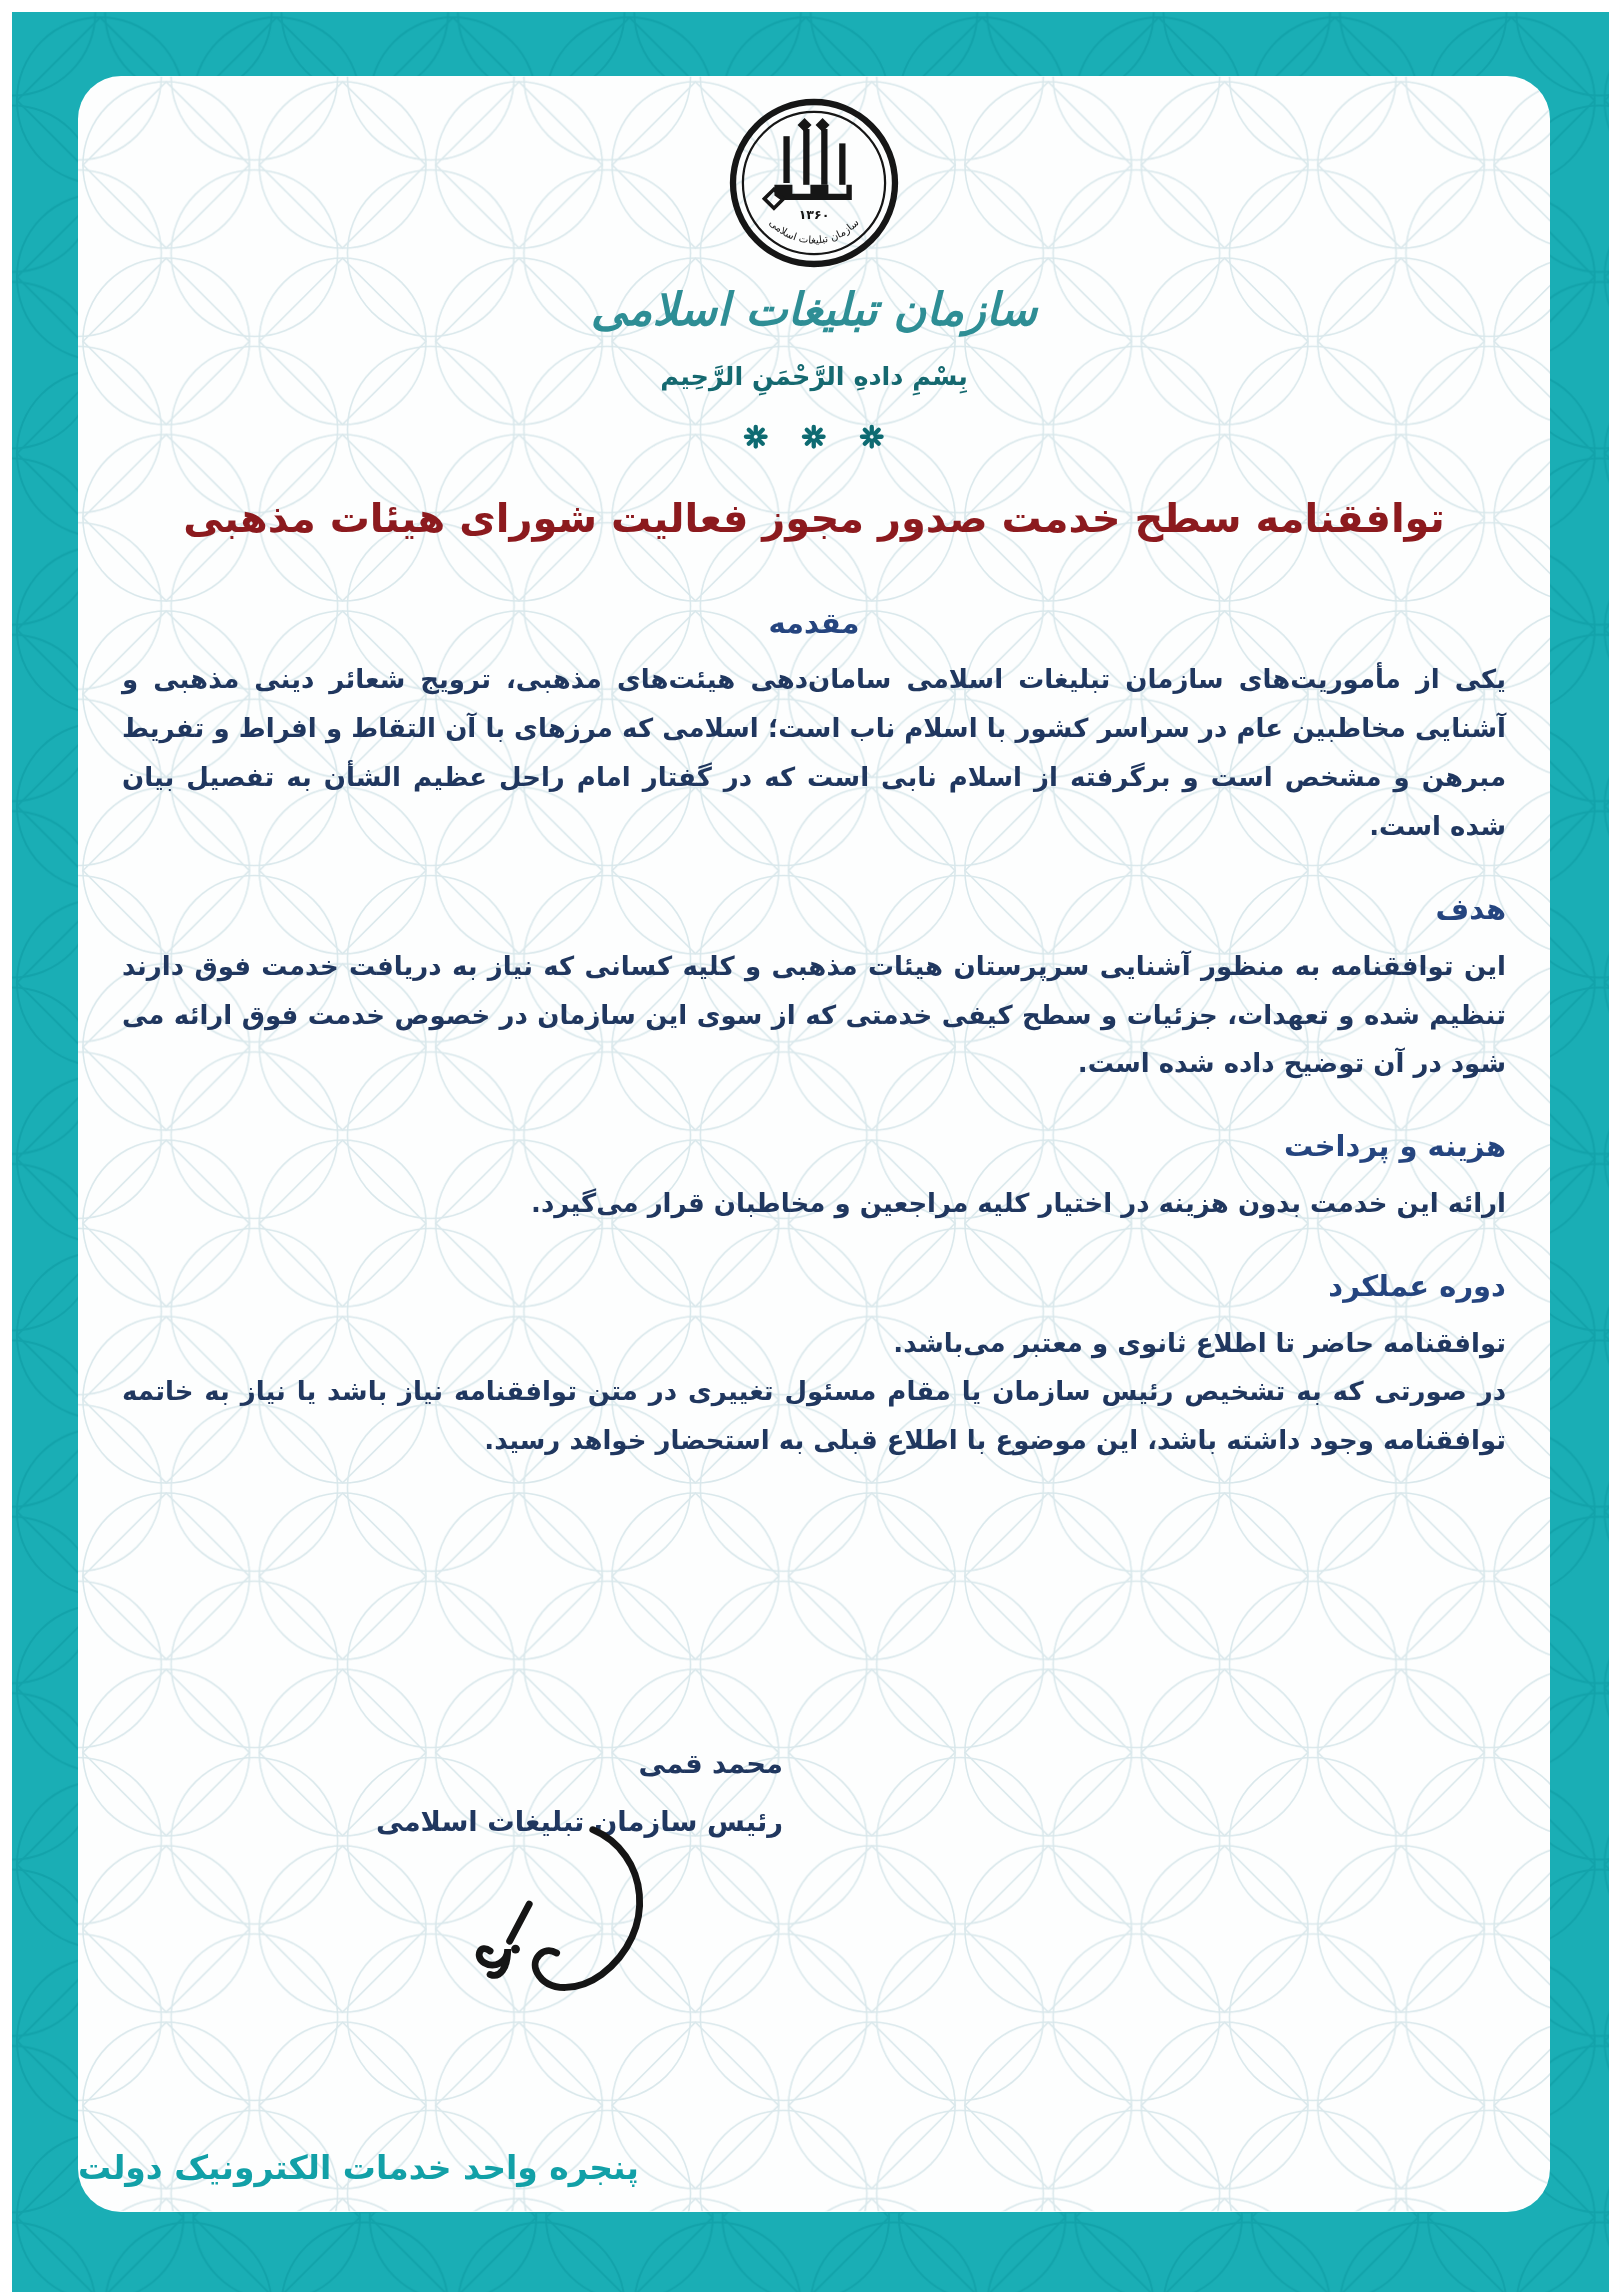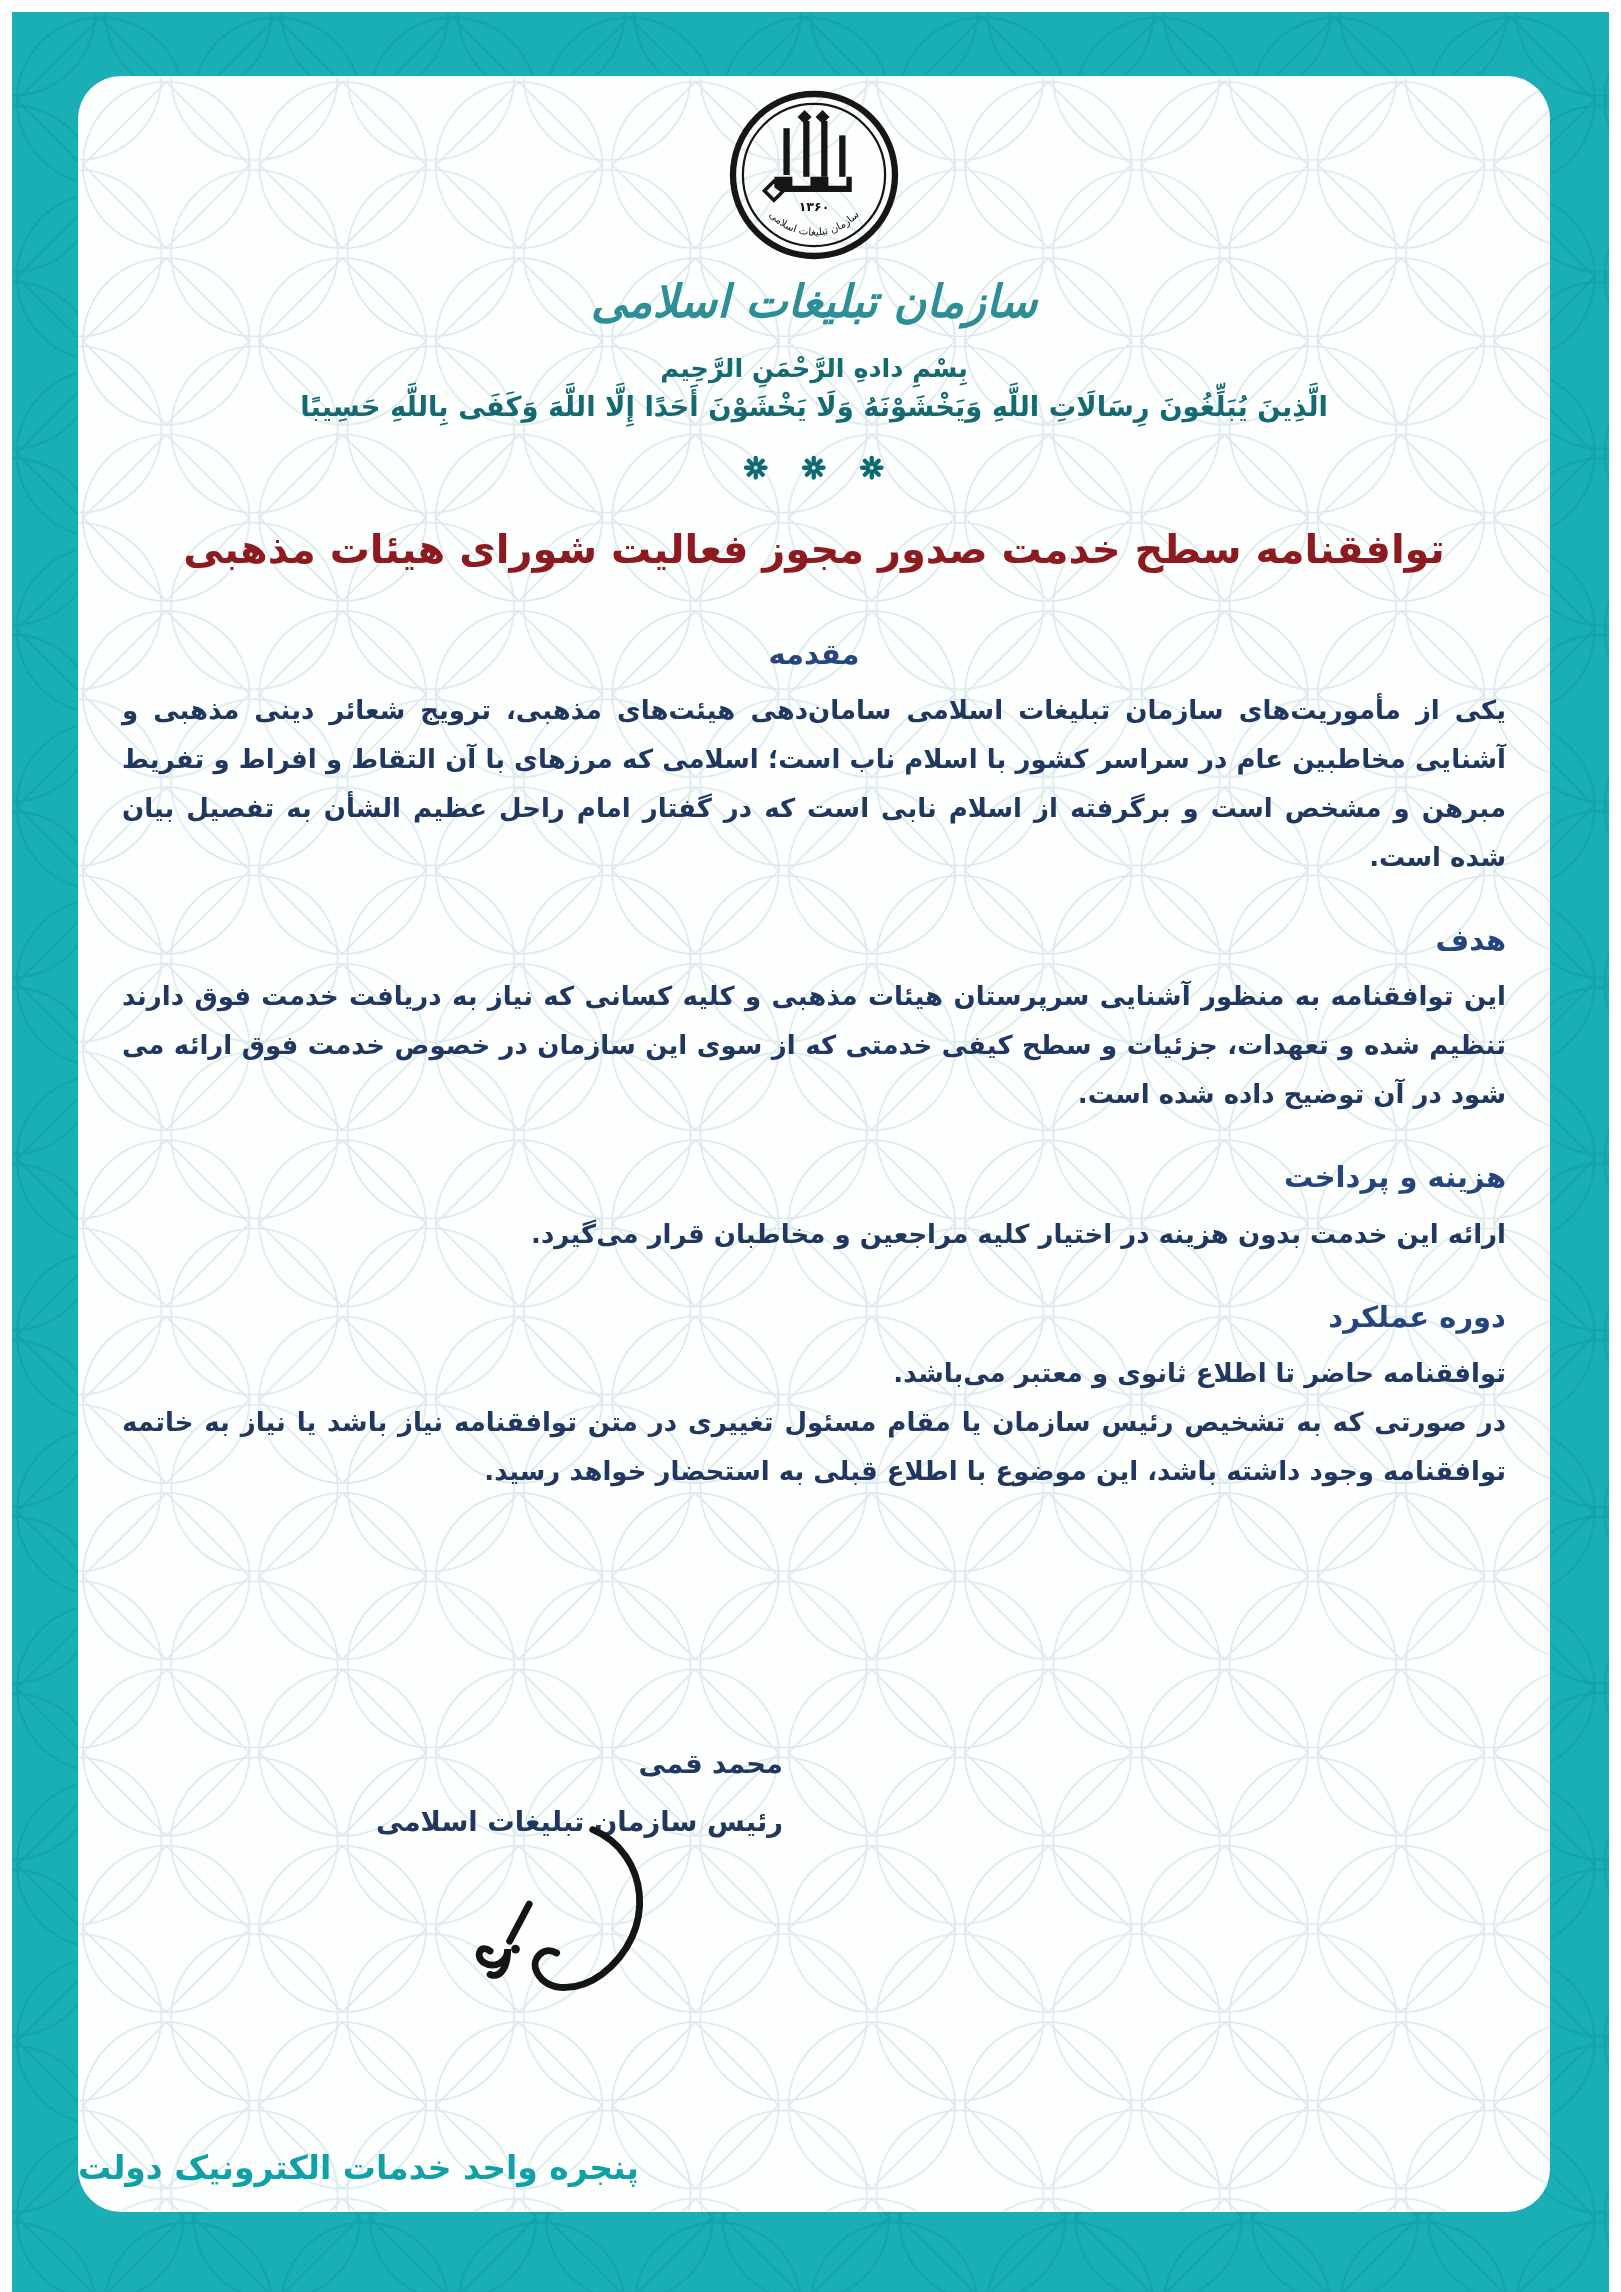--- a/index.html
+++ b/index.html
@@ -16,21 +16,21 @@
     position:absolute;left:11.8px;right:11.8px;top:11.8px;bottom:0;
     background:var(--c-frame,#1aaeb5);
   }
   .frame .pat{position:absolute;inset:0;width:100%;height:100%;opacity:.55;}
   
   .card{
     position:absolute;left:78px;right:71px;top:76px;bottom:81px;
     background:#fdfefe;border-radius:43px;overflow:hidden;
   }
   .card > .pat{position:absolute;inset:0;width:100%;height:100%;opacity:.9;}
-  .content{position:relative;padding:9px 44px 0;text-align:center;}
+  .content{position:relative;padding:17px 44px 0;text-align:center;}
   
   .logo-wrap{line-height:0;}
   .calligraphy{
     margin-top:9.8px;
     font-size:45px;font-weight:bold;font-style:italic;
     color:var(--c-logo_teal,#2e8e95);
     letter-spacing:1px;
   }
   .bismillah{
     margin-top:25.5px;font-size:25.5px;font-weight:bold;
@@ -143,21 +143,20 @@
           <path id="arcPath" d="M -60 30 A 67 67 0 0 0 60 30" fill="none"></path>
           <text font-size="11.5" fill="#161616">
             <textPath href="#arcPath" startOffset="50%" text-anchor="middle">سازمان تبلیغات اسلامی</textPath>
           </text>
         </svg>
       </div>
 
       <div class="calligraphy">سازمان تبلیغات اسلامی</div>
 
       <div class="bismillah">بِسْمِ دادهِ الرَّحْمَنِ الرَّحِيم</div>
-      <div class="verse">الَّذِينَ يُبَلِّغُونَ رِسَالَاتِ اللَّهِ وَيَخْشَوْنَهُ وَلَا يَخْشَوْنَ أَحَدًا إِلَّا اللَّهَ وَكَفَى بِاللَّهِ حَسِيبًا</div>
 
       <div class="ornaments">
         <svg width="25.5" height="25.5" viewBox="-13 -13 26 26">
             <g stroke="#0e6b72" stroke-width="4.4" stroke-linecap="round">
               <line x1="0" y1="-4" x2="0" y2="-10"></line>
               <line x1="0" y1="4" x2="0" y2="10"></line>
               <line x1="-4" y1="0" x2="-10" y2="0"></line>
               <line x1="4" y1="0" x2="10" y2="0"></line>
               <line x1="2.8" y1="-2.8" x2="7.1" y2="-7.1"></line>
               <line x1="-2.8" y1="2.8" x2="-7.1" y2="7.1"></line>

